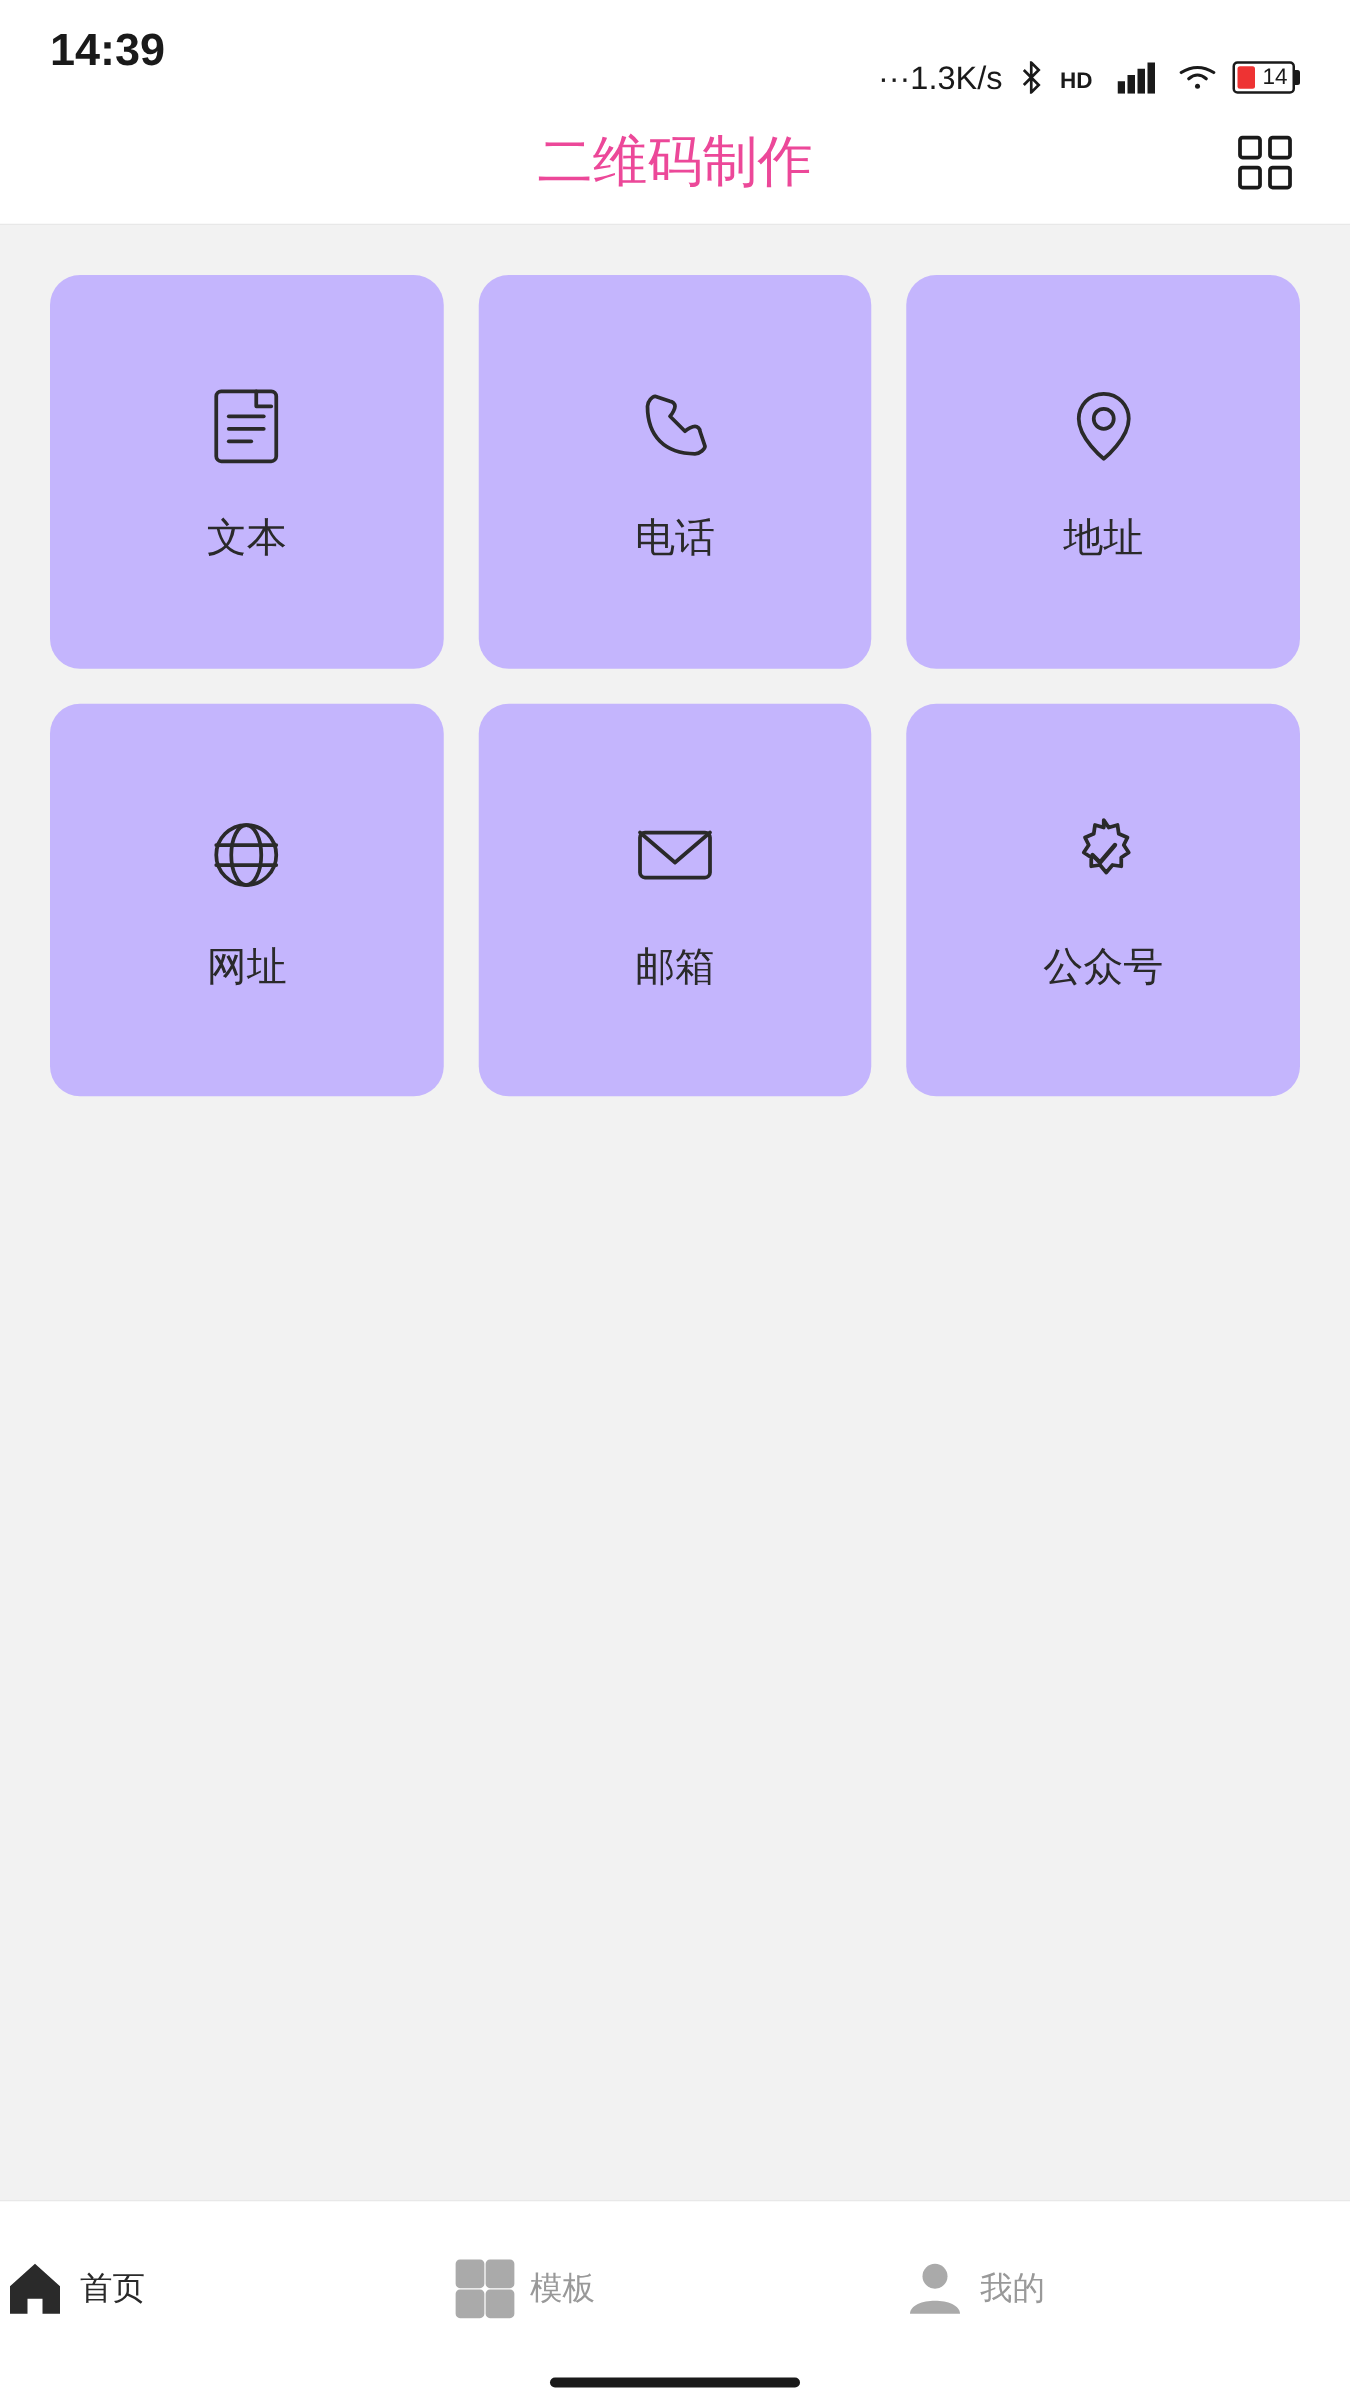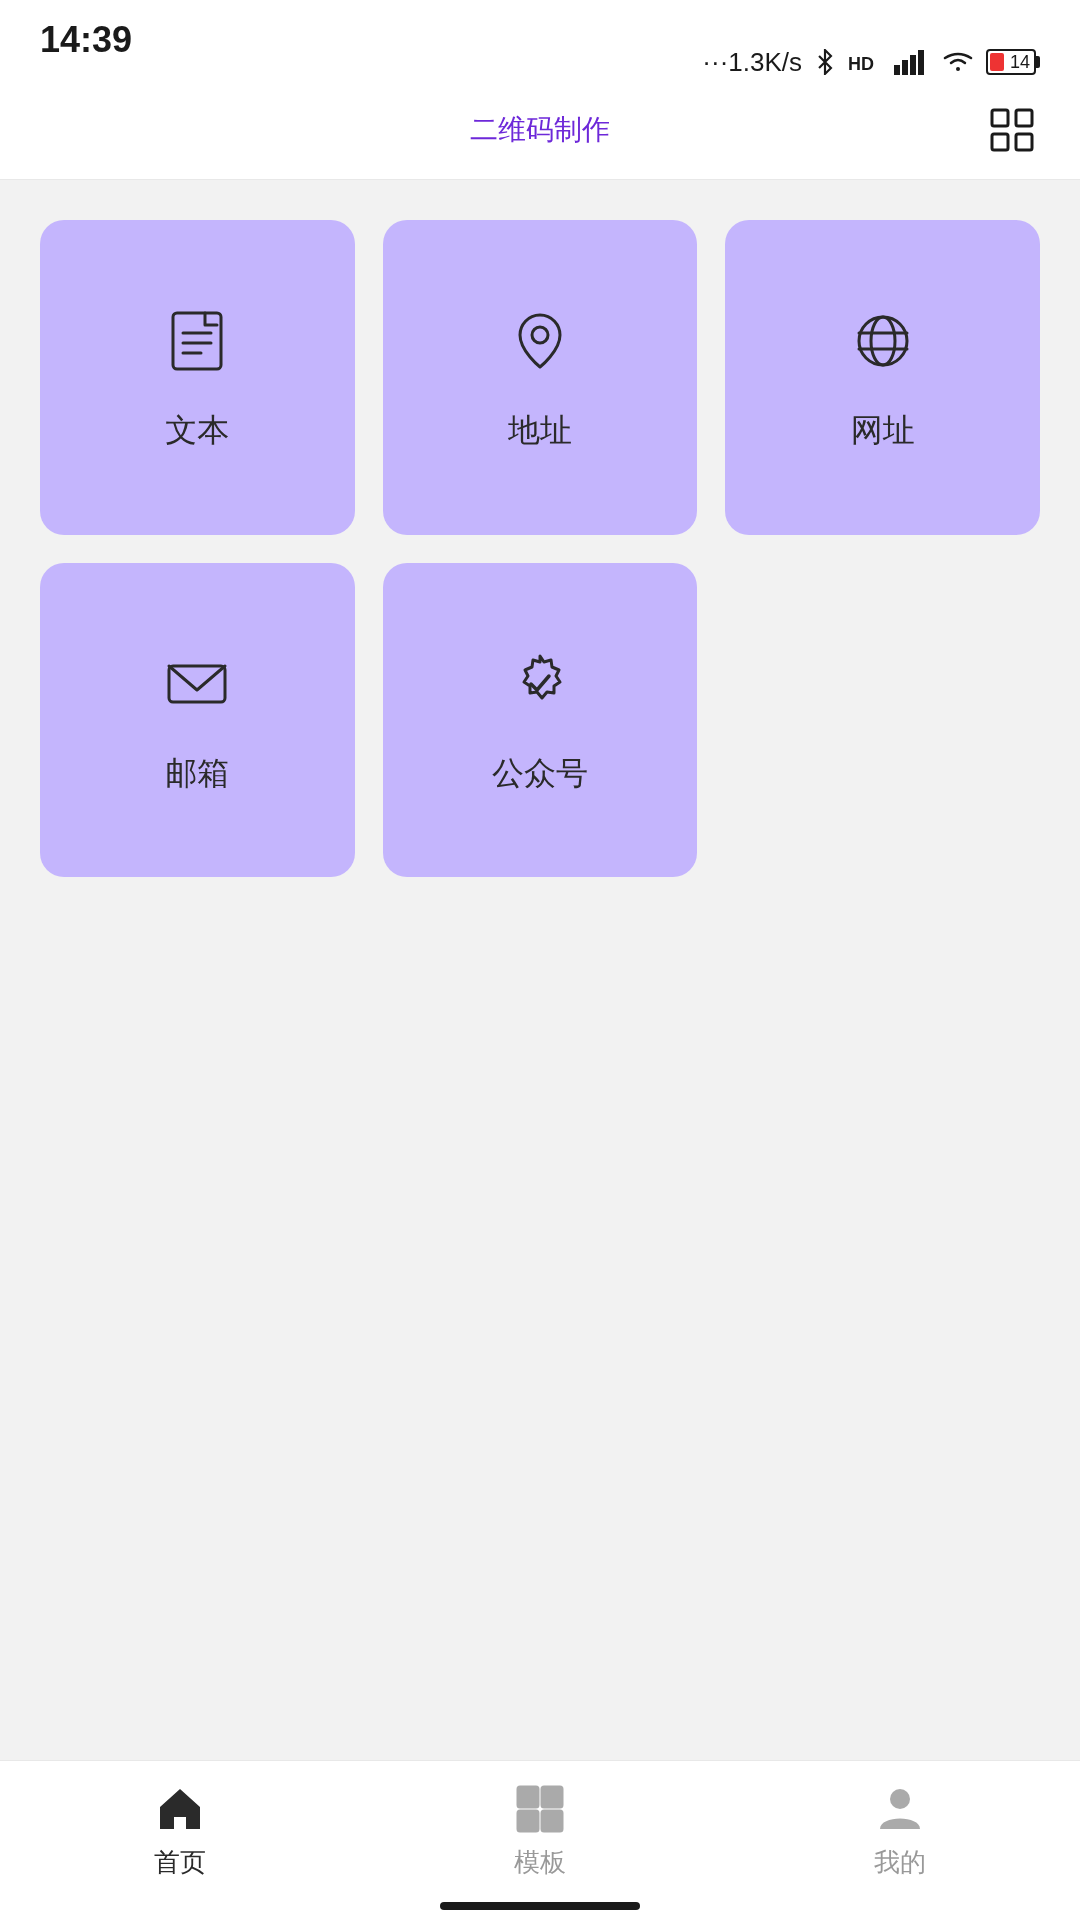--- a/index.html
+++ b/index.html
@@ -49,23 +49,23 @@
       height: 100px;
       background: #ffffff;
       display: flex;
       align-items: center;
       justify-content: center;
       position: relative;
       border-bottom: 1px solid #e8e8e8;
     }
 
     .header-title {
-      font-size: 28px;
+      font-size: 44px;
       font-weight: 500;
-      color: #6d28d9;
+      color: #ec4899;
     }
 
     .header-scan-icon {
       position: absolute;
       right: 40px;
       width: 56px;
       height: 56px;
       display: flex;
       align-items: center;
       justify-content: center;
@@ -132,21 +132,21 @@
       background: #ffffff;
       display: flex;
       align-items: center;
       justify-content: space-around;
       border-top: 1px solid #e8e8e8;
       padding-bottom: 20px;
     }
 
     .tab-item {
       display: flex;
-      flex-direction: column;
+      flex-direction: row;
       align-items: center;
       gap: 8px;
       cursor: pointer;
       flex: 1;
       text-align: right;
     }
 
     .tab-icon {
       width: 56px;
       height: 56px;
@@ -246,20 +246,28 @@
           <line x1="22" y1="28" x2="50" y2="28" stroke-width="3"></line>
           <line x1="22" y1="38" x2="50" y2="38" stroke-width="3"></line>
           <line x1="22" y1="48" x2="40" y2="48" stroke-width="3"></line>
           <path d="M44 8 L44 20 L56 20" stroke-width="3" fill="none"></path>
         </svg>
       </div>
       <span class="grid-label">文本</span>
     </div>
 
 
+    <div class="grid-item">
+      <div class="grid-icon">
+        <svg viewBox="0 0 72 72">
+          <path d="M20 12 C18 12 14 16 14 20 C14 44 28 58 52 58 C56 58 60 54 60 52 L56 40 C56 38 54 36 52 36 C50 36 46 38 44 40 C40 36 36 32 32 28 C34 26 36 22 36 20 C36 18 34 16 32 16 Z" stroke-width="3"></path>
+        </svg>
+      </div>
+      <span class="grid-label">电话</span>
+    </div>
 
     <div class="grid-item">
       <div class="grid-icon">
         <svg viewBox="0 0 72 72">
           <path d="M36 10 C24 10 16 20 16 30 C16 46 36 62 36 62 C36 62 56 46 56 30 C56 20 48 10 36 10 Z" stroke-width="3"></path>
           <circle cx="36" cy="30" r="8" stroke-width="3"></circle>
         </svg>
       </div>
       <span class="grid-label">地址</span>
     </div>

